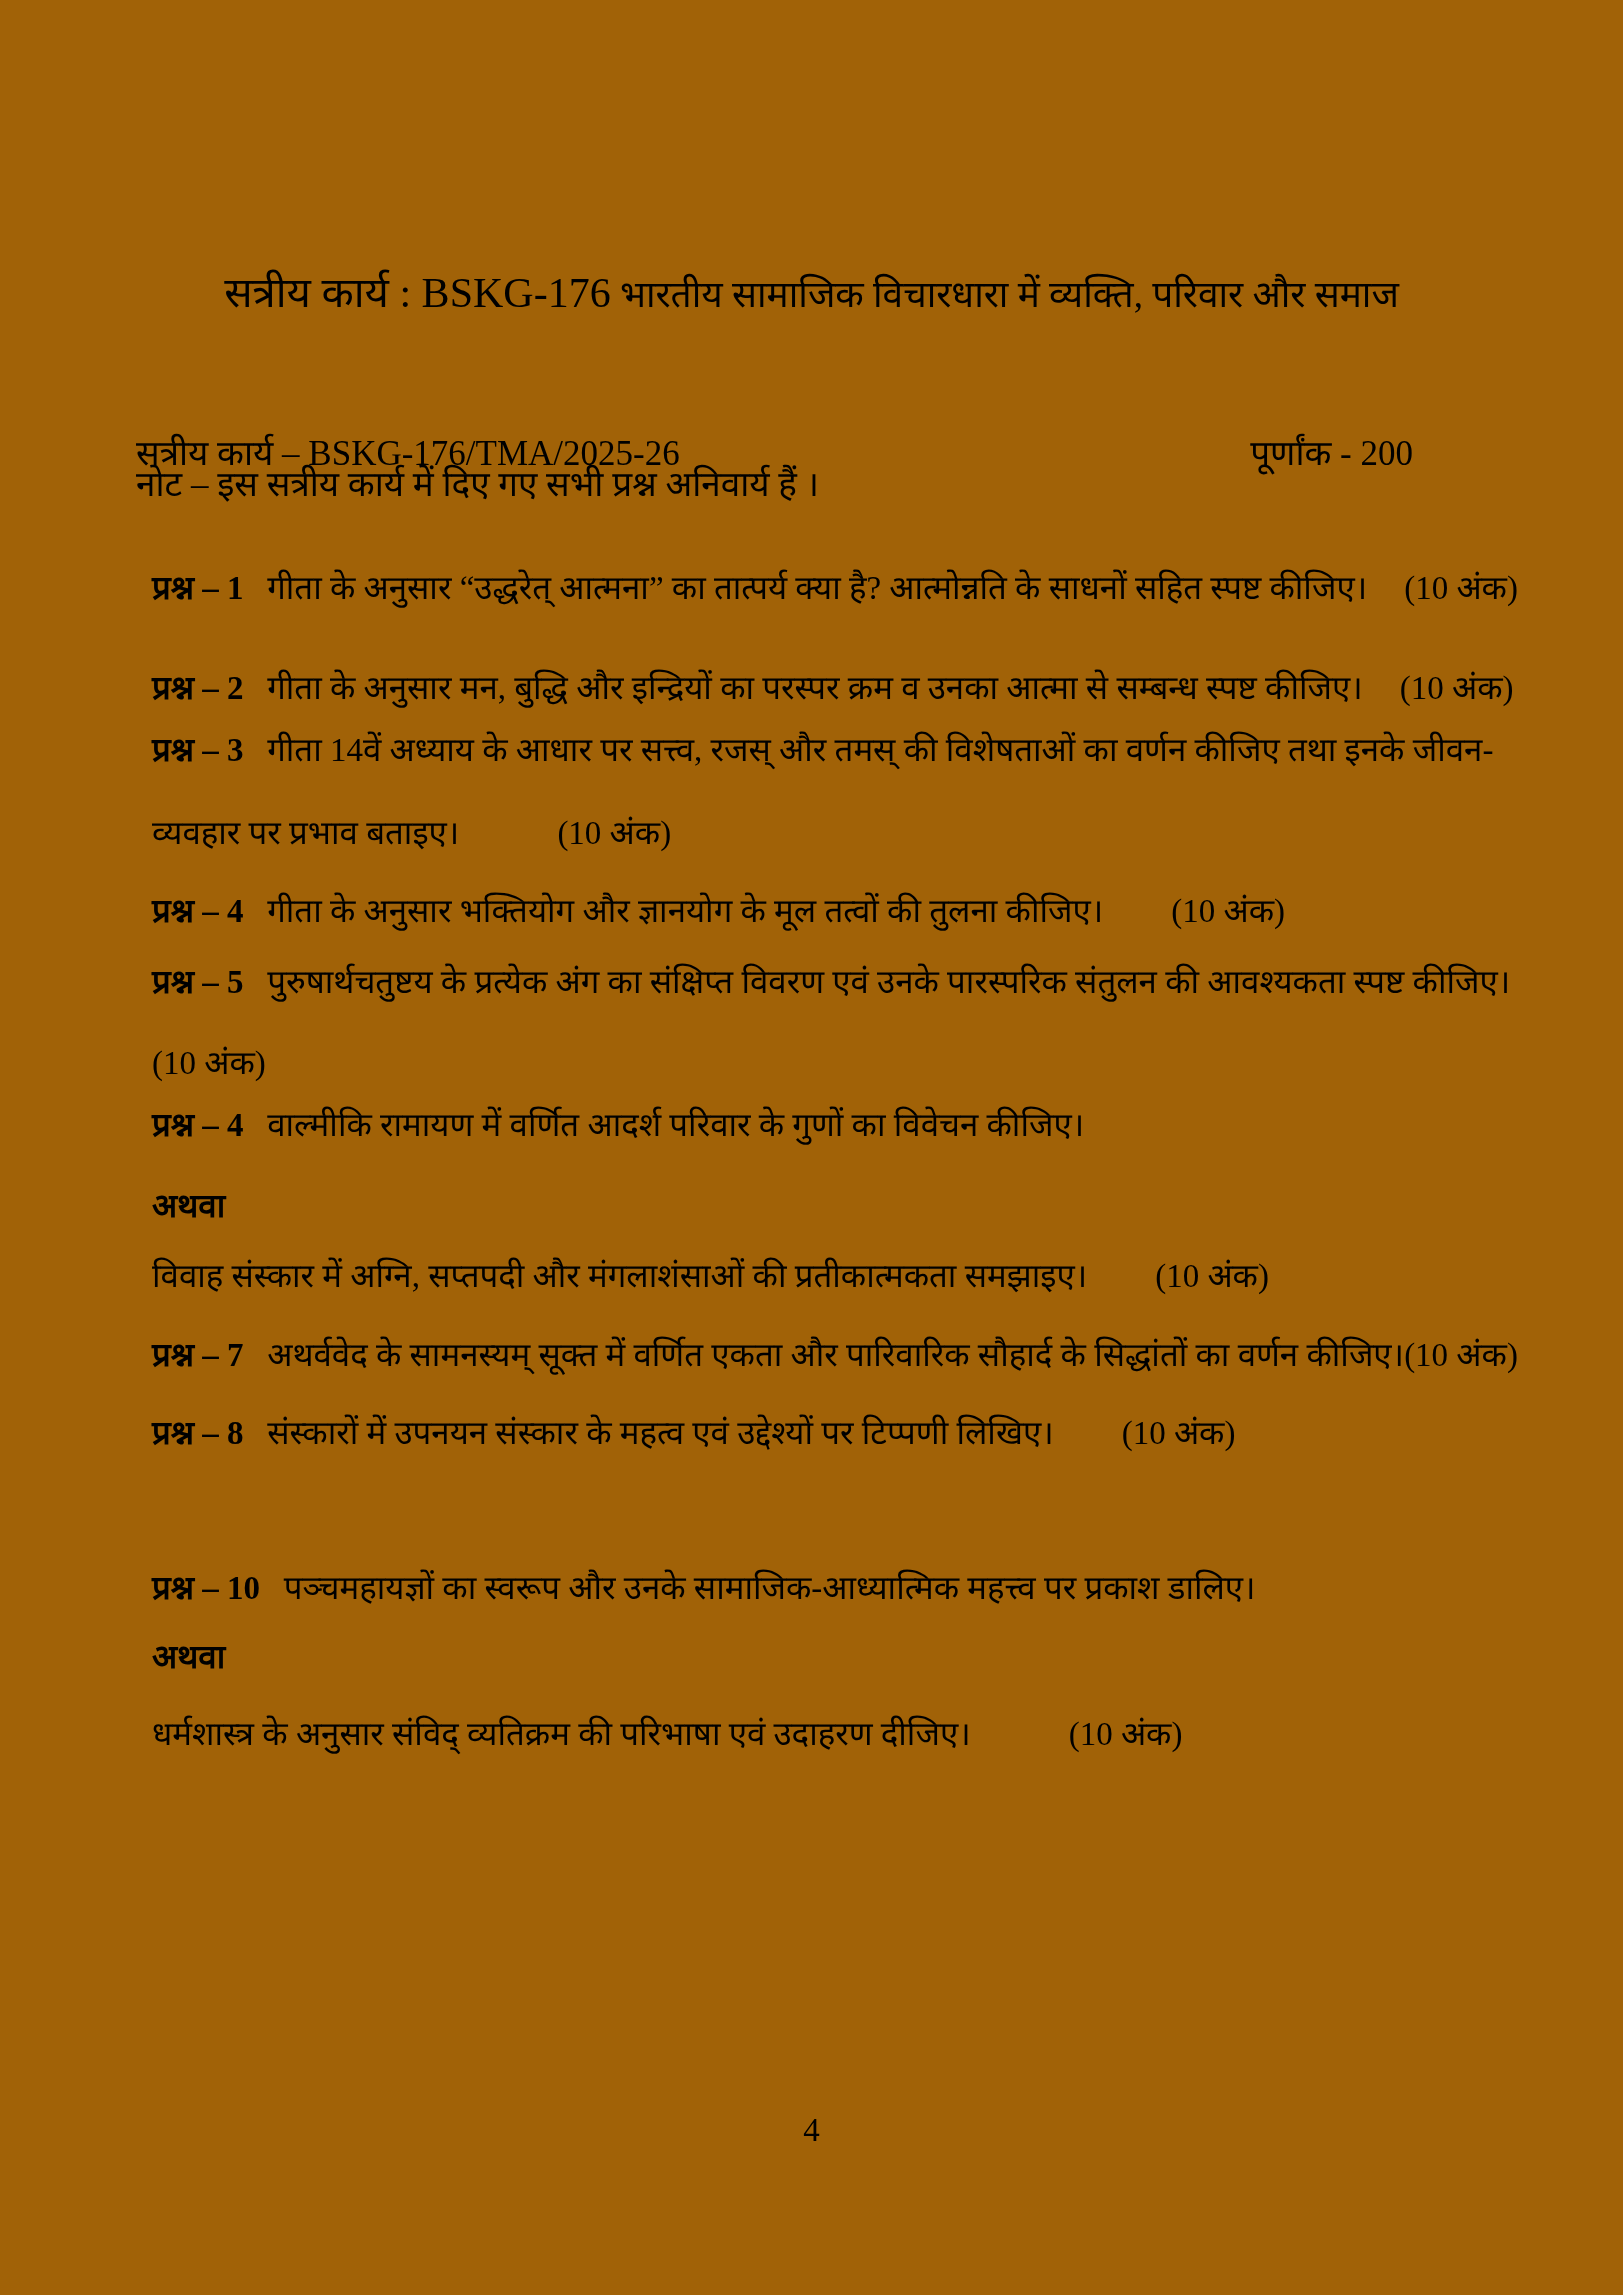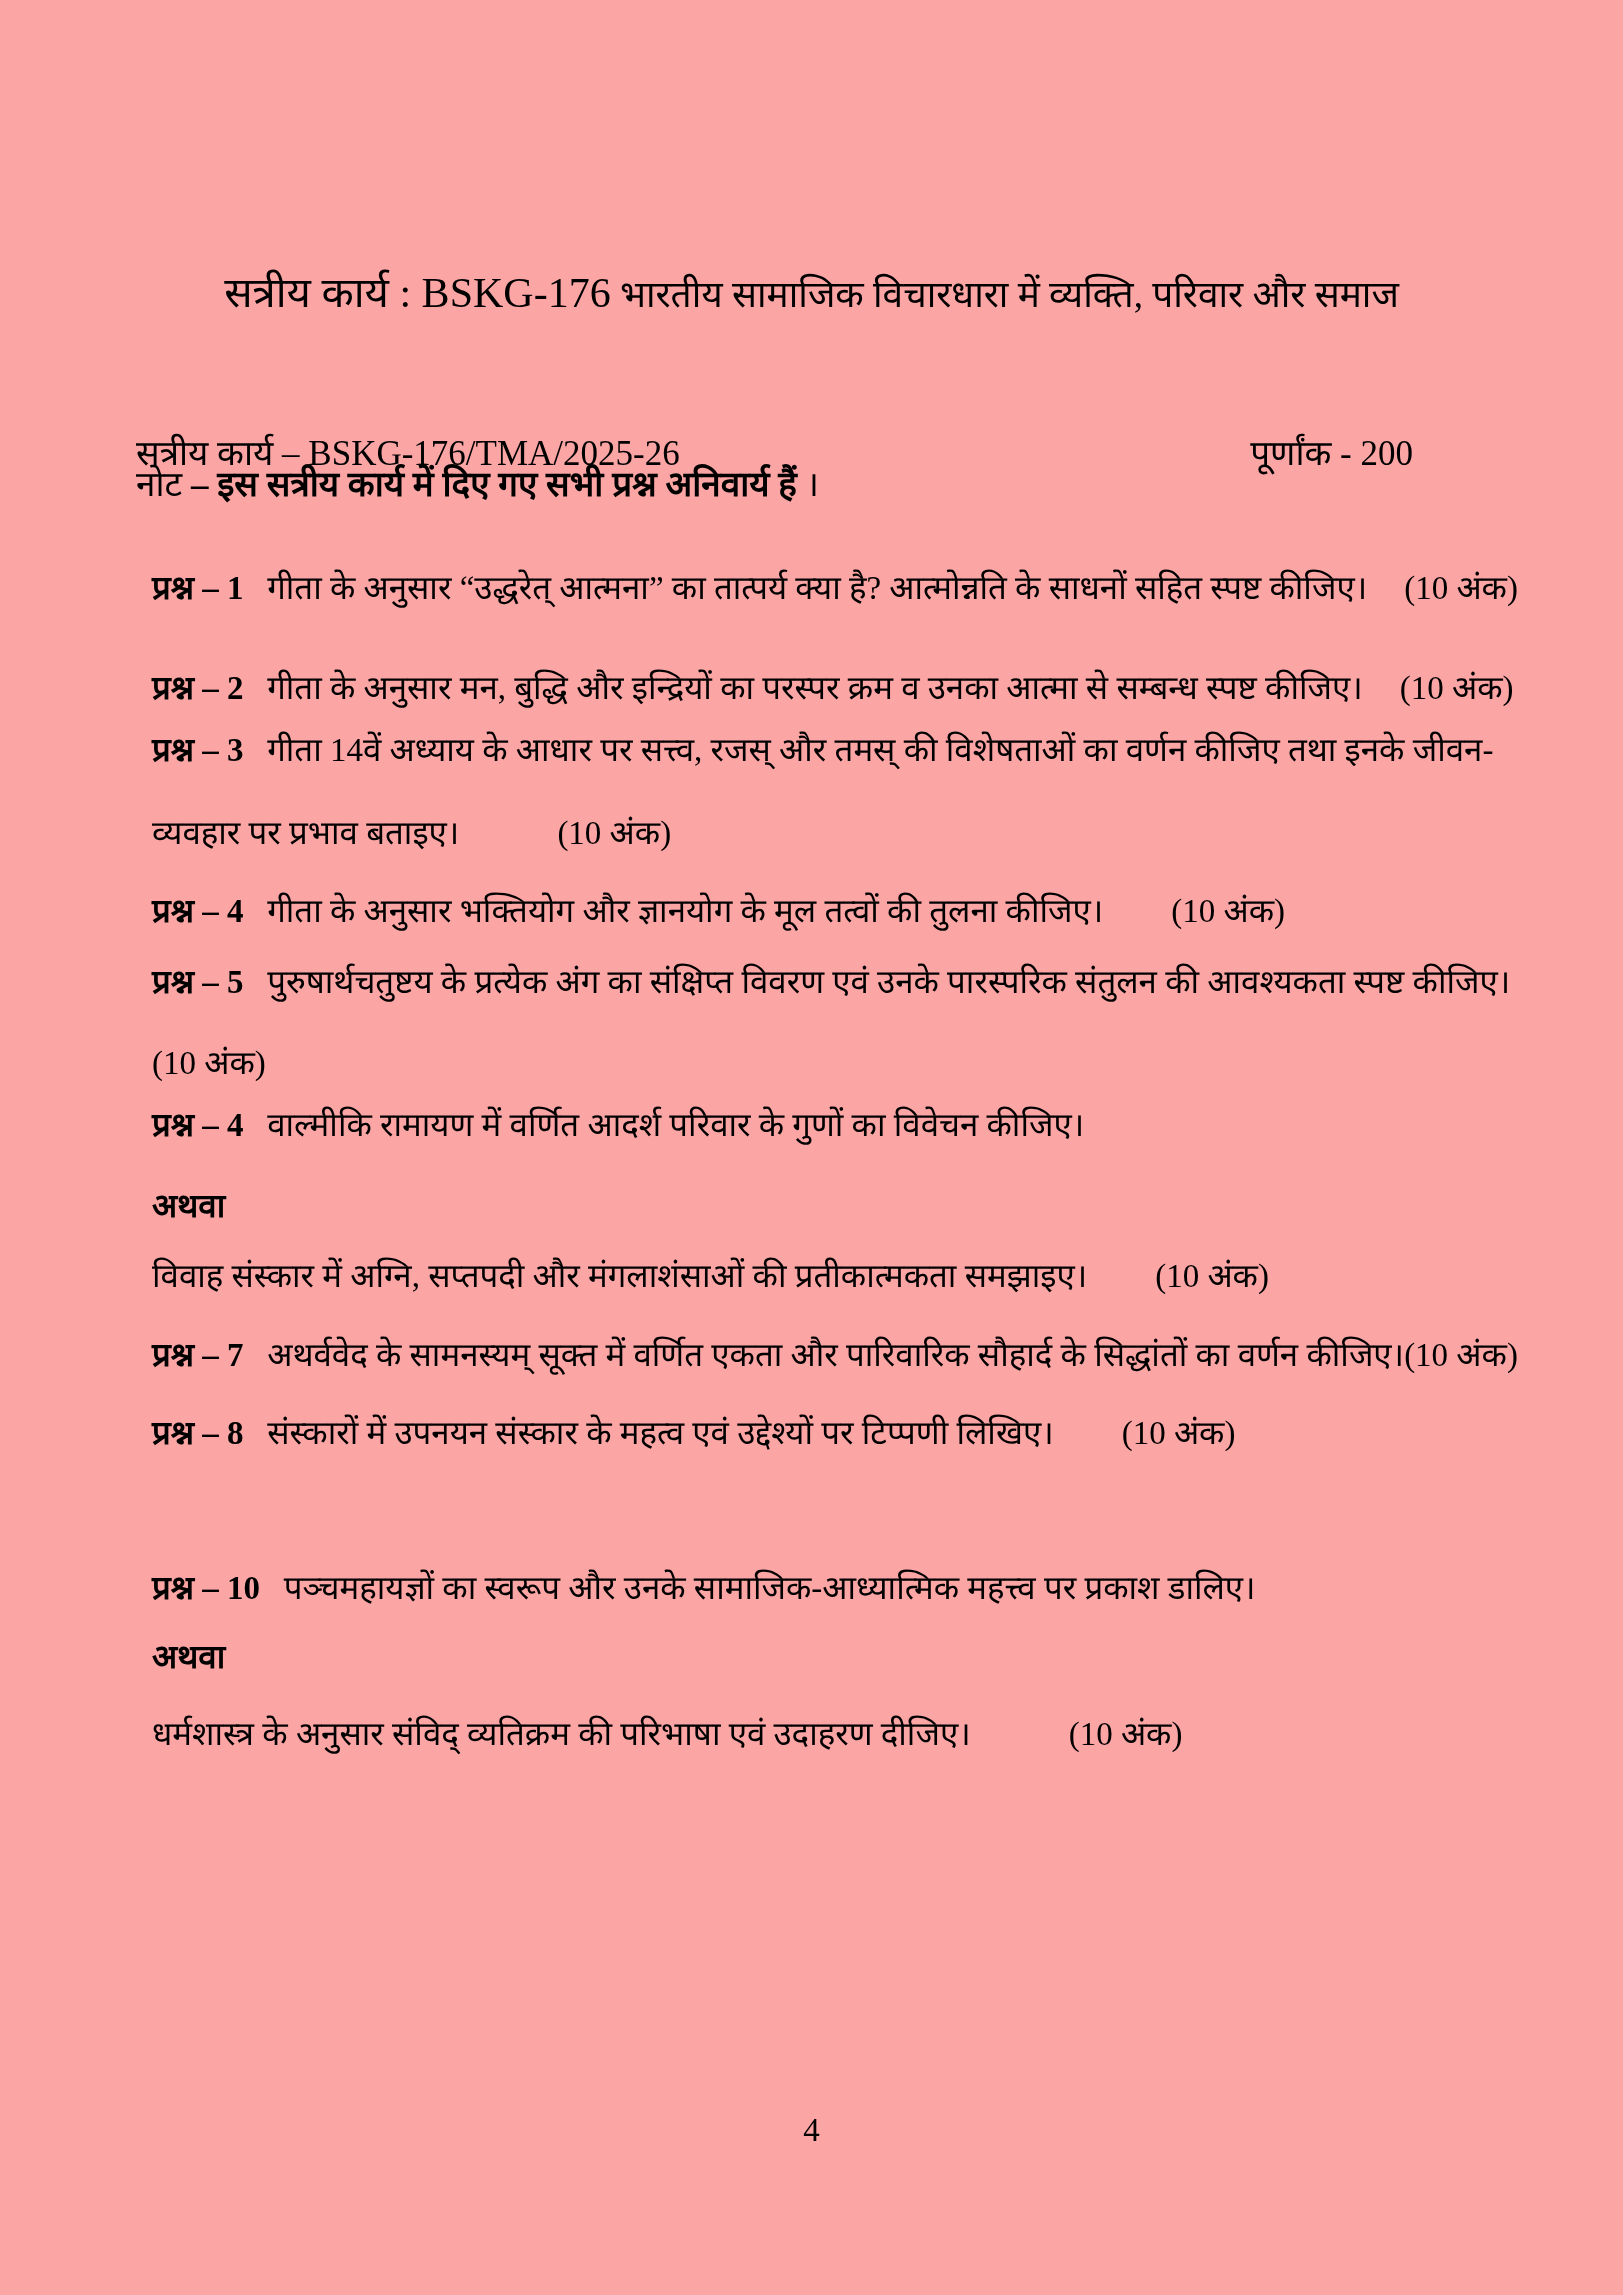--- a/index.html
+++ b/index.html
@@ -1,21 +1,21 @@
 <!DOCTYPE html>
 <html style="font-size:10.5px"><head>
 <meta charset="utf-8">
 <style>
   * { margin: 0; padding: 0; box-sizing: border-box; }
   html, body { background: #ffffff; }
   .page {
     position: relative;
     width: 1623px;
     height: 2295px;
-    background: #fca5a5;
+    background: #a16207;
     color: #000000;
     font-family: "Liberation Serif", "DejaVu Serif", serif;
     overflow: hidden;
   }
   .doc-title {
     position: absolute;
     top: 262px;
     left: 0;
     width: 100%;
     text-align: center;
@@ -34,21 +34,21 @@
     font-size: 35px;
     white-space: nowrap;
   }
   .note-row {
     position: absolute;
     top: 459px;
     left: 136px;
     font-size: 35px;
     white-space: nowrap;
   }
-  .note-bold { font-weight: bold; }
+  .note-bold { font-weight: normal; }
   .row {
     position: absolute;
     left: 136px;
     width: 1387px;
     font-size: 33px;
     white-space: nowrap;
     margin-left: 16px;
   }
   .qlabel { font-weight: bold; margin-right: 23.6px; }
   .qlabel:empty { margin-right: 0; }

